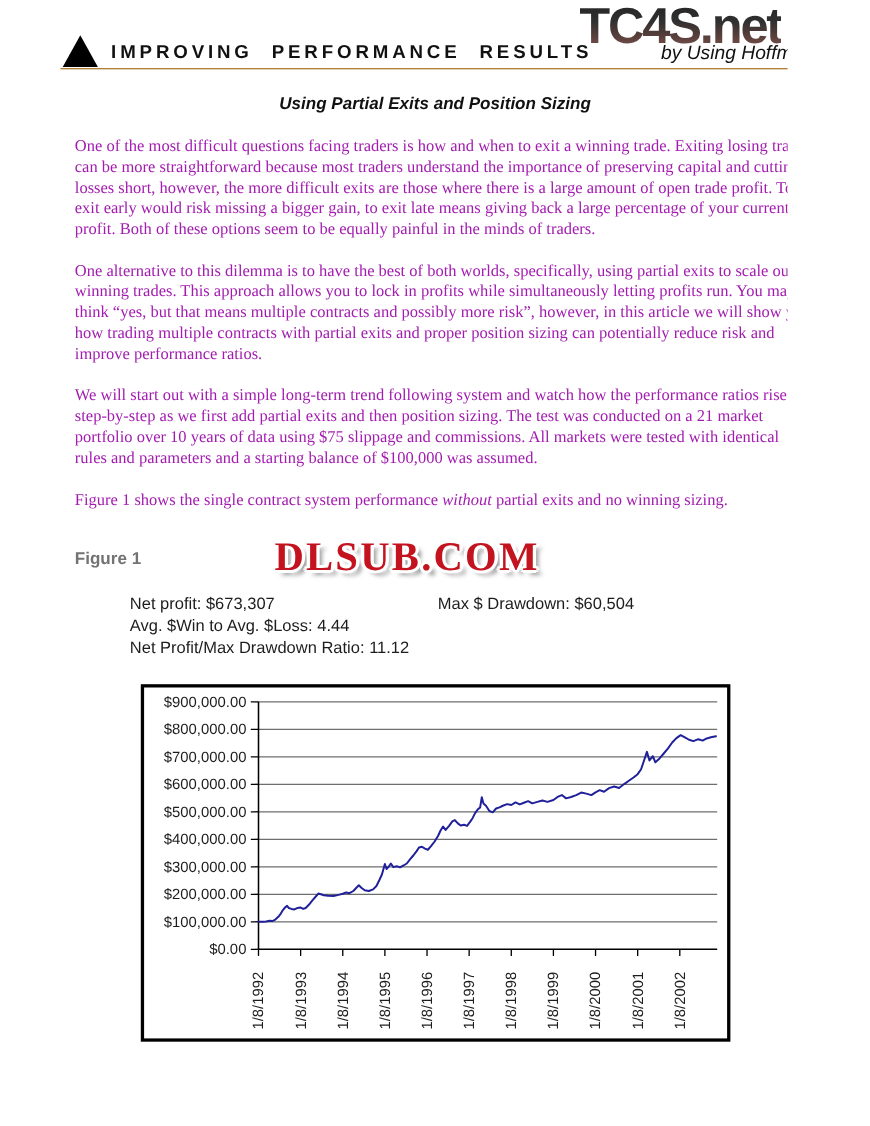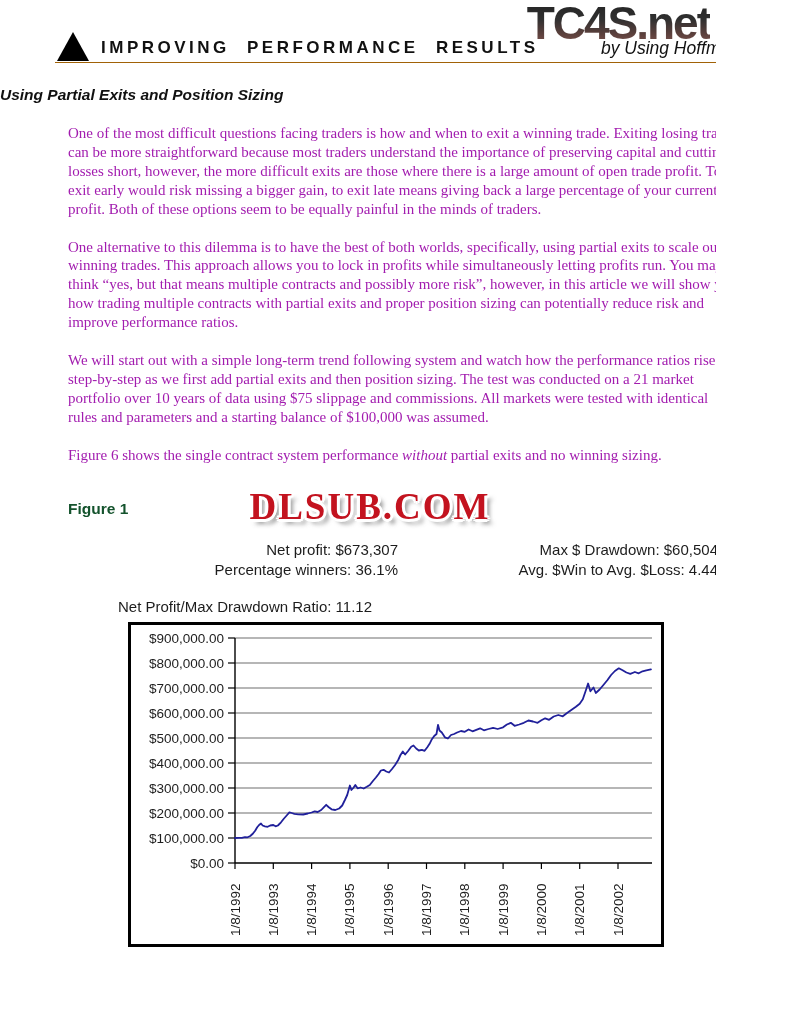--- a/index.html
+++ b/index.html
@@ -18,43 +18,43 @@
     border-bottom:1px solid #a16207;}
   .triangle{position:absolute;left:2px;bottom:1px;width:0;height:0;
     border-left:16px solid transparent;border-right:16px solid transparent;
     border-bottom:29px solid #000;}
   .header-title{position:absolute;left:46px;bottom:4px;
     font-family:"Liberation Sans",sans-serif;font-weight:bold;font-size:17px;
     letter-spacing:3.5px;word-spacing:9px;white-space:nowrap;color:#111;}
   .byline{position:absolute;right:2px;bottom:3px;
     font-family:"Liberation Sans",sans-serif;font-style:italic;font-size:17.5px;color:#111;}
 
-  .subtitle{position:absolute;top:86px;left:0;width:791px;text-align:left;
+  .subtitle{position:absolute;top:86px;left:0;width:791px;text-align:center;
     font-family:"Liberation Sans",sans-serif;font-weight:bold;font-style:italic;
     font-size:15.5px;color:#111;}
 
   .article{position:absolute;top:124px;left:68px;width:672px;
     font-size:15px;line-height:18.9px;color:#a21caf;}
   .article p{margin:0 0 19px 0;}
 
   .figure-label{position:absolute;left:68px;top:500px;
-    font-family:"Liberation Sans",sans-serif;font-weight:bold;font-size:15.5px;color:#14532d;}
+    font-family:"Liberation Sans",sans-serif;font-weight:bold;font-size:15.5px;color:#737373;}
 
   .dlsub-watermark{position:absolute;top:485px;left:50%;transform:translateX(-50%);
     font-family:"Liberation Serif",serif;font-weight:900;font-size:37px;letter-spacing:2px;
     color:#c3131f;white-space:nowrap;
     text-shadow:
       -2px -2px 0 #fff, 2px -2px 0 #fff, -2px 2px 0 #fff, 2px 2px 0 #fff,
       -3px 0 0 #fff, 3px 0 0 #fff, 0 -3px 0 #fff, 0 3px 0 #fff,
       5px 5px 4px rgba(70,70,70,0.55); margin-left: 12px;}
 
   .stats{position:absolute;left:118px;top:540px;width:600px;
     font-family:"Liberation Sans",sans-serif;font-size:15px;color:#1d1d1d;}
-  .stats-grid{display:grid;grid-template-columns:280px auto;line-height:20px;text-align:right;}
-  .stat-ratio{margin-top:17px;line-height:20px;}
+  .stats-grid{display:grid;grid-template-columns:280px auto;line-height:20px;}
+  .stat-ratio{line-height:20px;}
 
   .chart-frame{position:absolute;left:128px;top:622px;width:530px;height:319px;
     border:3px solid #000;background:#fff;}
   .tick-label{font-family:"Liberation Sans",sans-serif;font-size:13.5px;fill:#1d1d1d;}
 
   .traders-watermark{position:absolute;top:976px;right:14px;
     font-family:"Liberation Sans",sans-serif;font-weight:bold;font-size:30px;
     letter-spacing:0.5px;color:#cf6f68;white-space:nowrap;
     text-shadow:
       -2px -2px 0 #471a15, 2px -2px 0 #471a15, -2px 2px 0 #471a15, 2px 2px 0 #471a15,
@@ -74,32 +74,31 @@
     <span class="header-title">IMPROVING PERFORMANCE RESULTS</span>
     <span class="byline">by Using Hoffman</span>
   </div>
 
   <div class="subtitle">Using Partial Exits and Position Sizing</div>
 
   <div class="article">
     <p>One of the most difficult questions facing traders is how and when to exit a winning trade. Exiting losing trades can be more straightforward because most traders understand the importance of preserving capital and cutting losses short, however, the more difficult exits are those where there is a large amount of open trade profit. To exit early would risk missing a bigger gain, to exit late means giving back a large percentage of your current profit. Both of these options seem to be equally painful in the minds of traders.</p>
     <p>One alternative to this dilemma is to have the best of both worlds, specifically, using partial exits to scale out of winning trades. This approach allows you to lock in profits while simultaneously letting profits run. You may think “yes, but that means multiple contracts and possibly more risk”, however, in this article we will show you how trading multiple contracts with partial exits and proper position sizing can potentially reduce risk and improve performance ratios.</p>
     <p>We will start out with a simple long-term trend following system and watch how the performance ratios rise step-by-step as we first add partial exits and then position sizing. The test was conducted on a 21 market portfolio over 10 years of data using $75 slippage and commissions. All markets were tested with identical rules and parameters and a starting balance of $100,000 was assumed.</p>
-    <p><span>Figure 6 shows the single contract system performance </span><i>without</i><span> partial exits and no winning sizing.</span></p>
+    <p><span>Figure 1 shows the single contract system performance </span><i>without</i><span> partial exits and no winning sizing.</span></p>
   </div>
 
   <div class="figure-label">Figure 1</div>
 
   <div class="dlsub-watermark">DLSUB.COM</div>
 
   <div class="stats">
     <div class="stats-grid">
       <span>Net profit: $673,307</span>
       <span>Max $ Drawdown: $60,504</span>
-      <span>Percentage winners: 36.1%</span>
       <span>Avg. $Win to Avg. $Loss: 4.44</span>
     </div>
     <div class="stat-ratio">Net Profit/Max Drawdown Ratio: 11.12</div>
   </div>
 
   <div class="chart-frame">
     <svg width="524" height="313" viewBox="0 0 524 313">
         <line x1="97" y1="238" x2="104" y2="238" stroke="#000" stroke-width="1.2"></line>
         <text x="93" y="242.5" text-anchor="end" class="tick-label">$0.00</text>
         <line x1="104" y1="213" x2="521" y2="213" stroke="#6e6e6e" stroke-width="1.2"></line>

